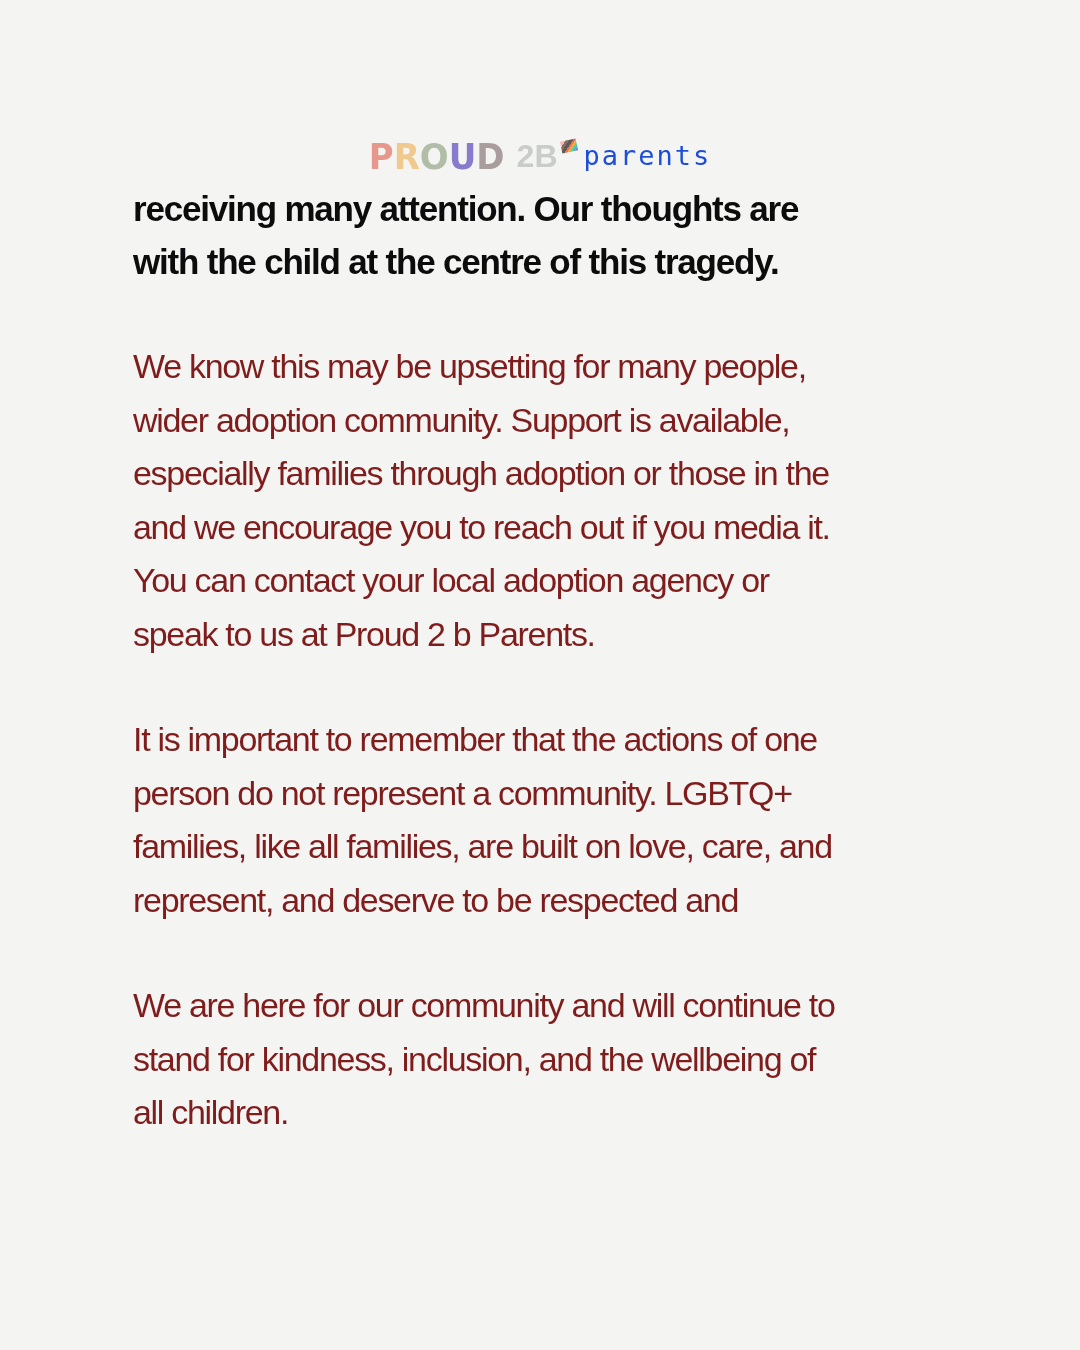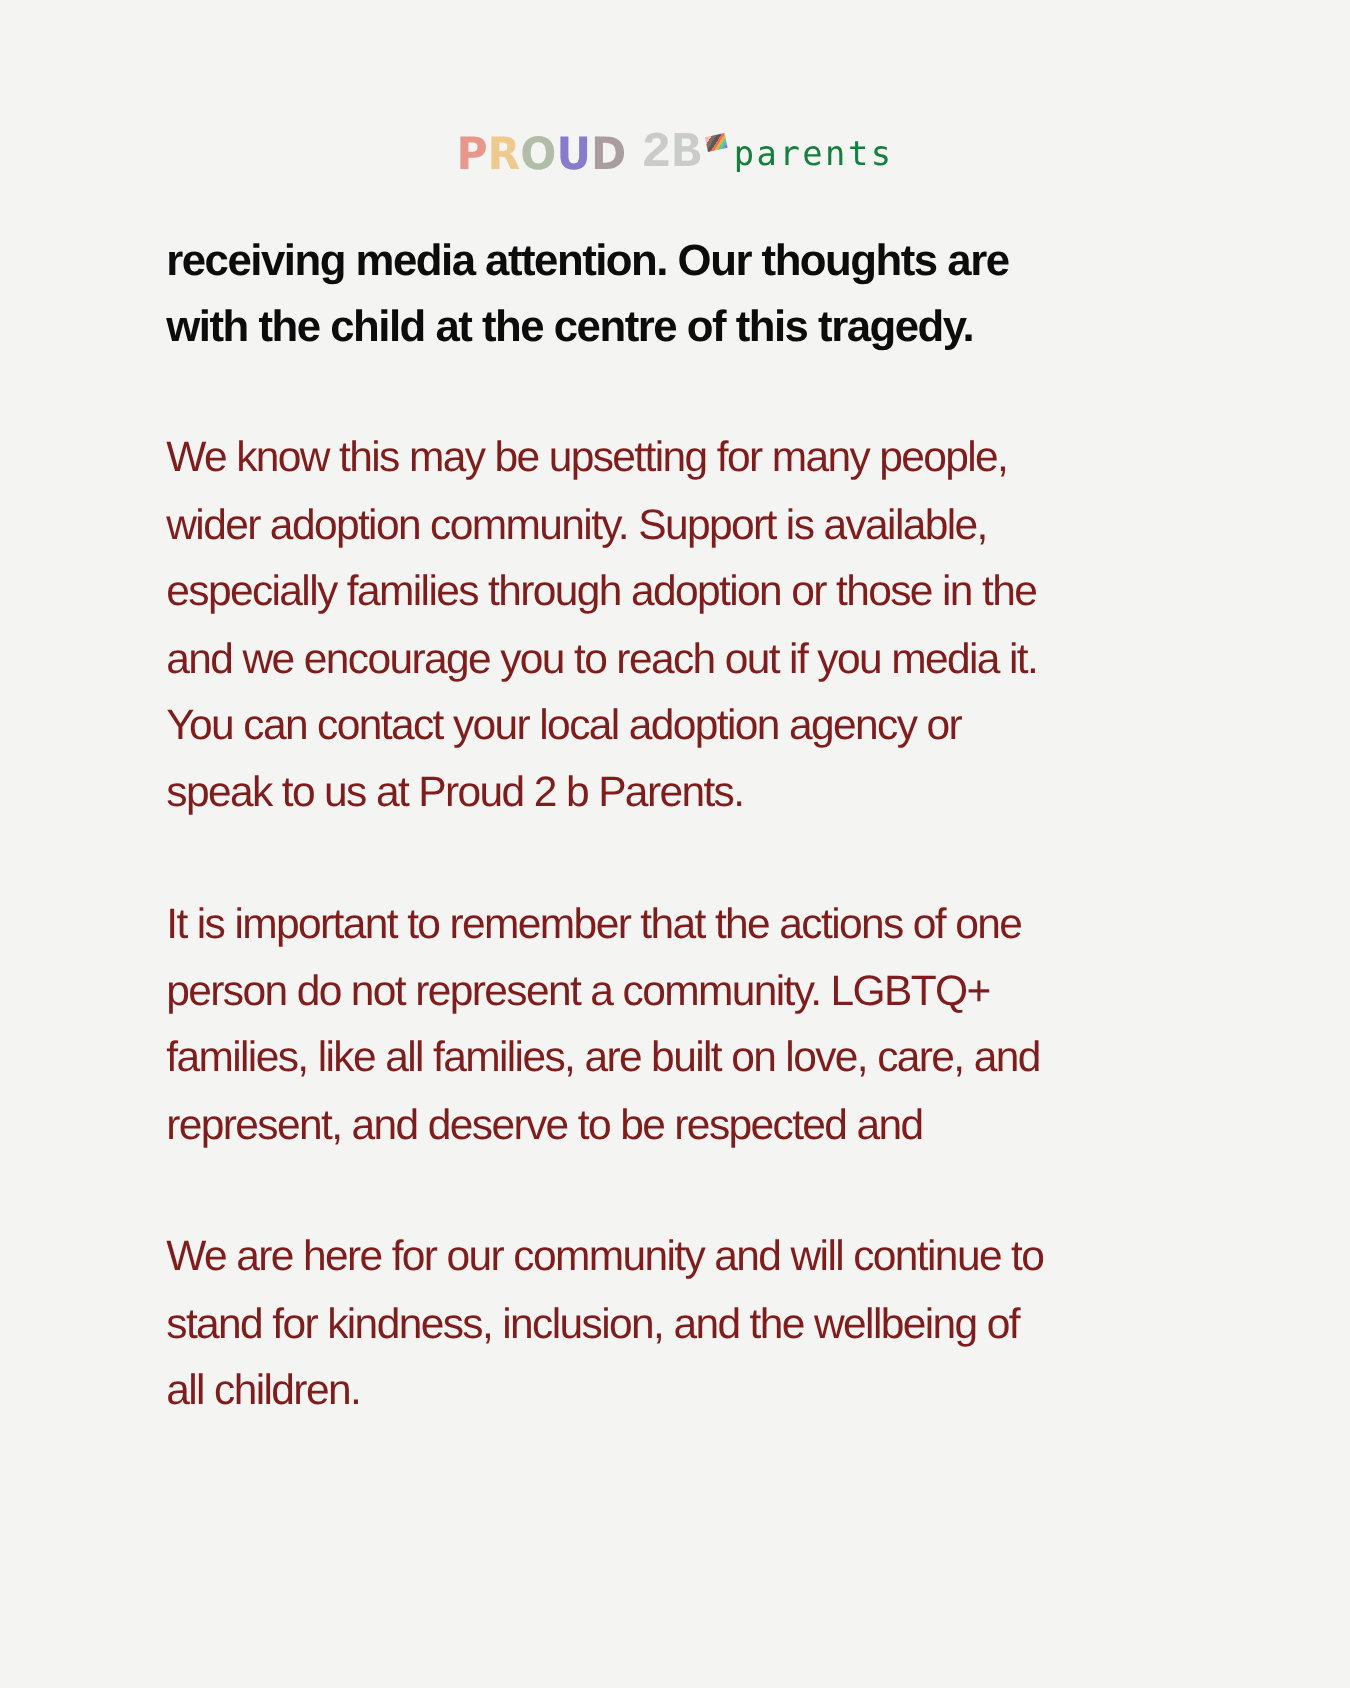--- a/index.html
+++ b/index.html
@@ -34,40 +34,41 @@
       font-weight: bold;
       font-size: 34px;
       line-height: 40px;
       letter-spacing: 0px;
       display: inline-block;
       transform: scaleY(1.05);
       opacity: 0.85;
     }
     .logo-two {
       margin-left: 10px;
-      font-family: Liberation Mono, monospace;
+      font-family: Liberation Sans, sans-serif;
       font-weight: bold;
-      font-size: 40px;
+      font-size: 32px;
       line-height: 40px;
       color: #c9ccc8;
+      margin-top: 32px;
     }
     .logo-flag {
       width: 16px;
       height: 12px;
       margin: 0 4px 24px 2px;
       display: inline-block;
       background: linear-gradient(135deg, #f5a9b8 0 20%, #6e4b32 20% 35%, #333 35% 50%, #e74c3c 50% 60%, #f39c12 60% 70%, #2ecc71 70% 80%, #3498db 80% 90%, #8e44ad 90% 100%);
       transform: rotate(-12deg);
       opacity: 0.8;
     }
     .logo-parents {
       font-family: "DejaVu Sans Mono", monospace;
       font-size: 27px;
       line-height: 36px;
-      color: #15803d;
+      color: #1d4ed8;
       letter-spacing: 2px;
       margin-bottom: 2px;
     }
     .content {
       position: absolute;
       left: 133px;
       top: 182px;
       width: 830px;
     }
     .headline {
@@ -104,21 +105,21 @@
     <span class="logo-letter" style="color:#7468c6">U</span>
     <span class="logo-letter" style="color:#9e8e90">D</span>
   </div>
   <span class="logo-two">2B</span>
   <span class="logo-flag"></span>
   <span class="logo-parents">parents</span>
 </div>
 
 <div class="content">
   <h1 class="headline">
-    <span class="line">receiving media attention. Our thoughts are</span>
+    <span class="line">receiving many attention. Our thoughts are</span>
     <span class="line">with the child at the centre of this tragedy.</span>
   </h1>
 
   <p class="para">
     <span class="line">We know this may be upsetting for many people,</span>
     <span class="line">wider adoption community. Support is available,</span>
     <span class="line">especially families through adoption or those in the</span>
     <span class="line">and we encourage you to reach out if you media it.</span>
     <span class="line">You can contact your local adoption agency or</span>
     <span class="line">speak to us at Proud 2 b Parents.</span>

